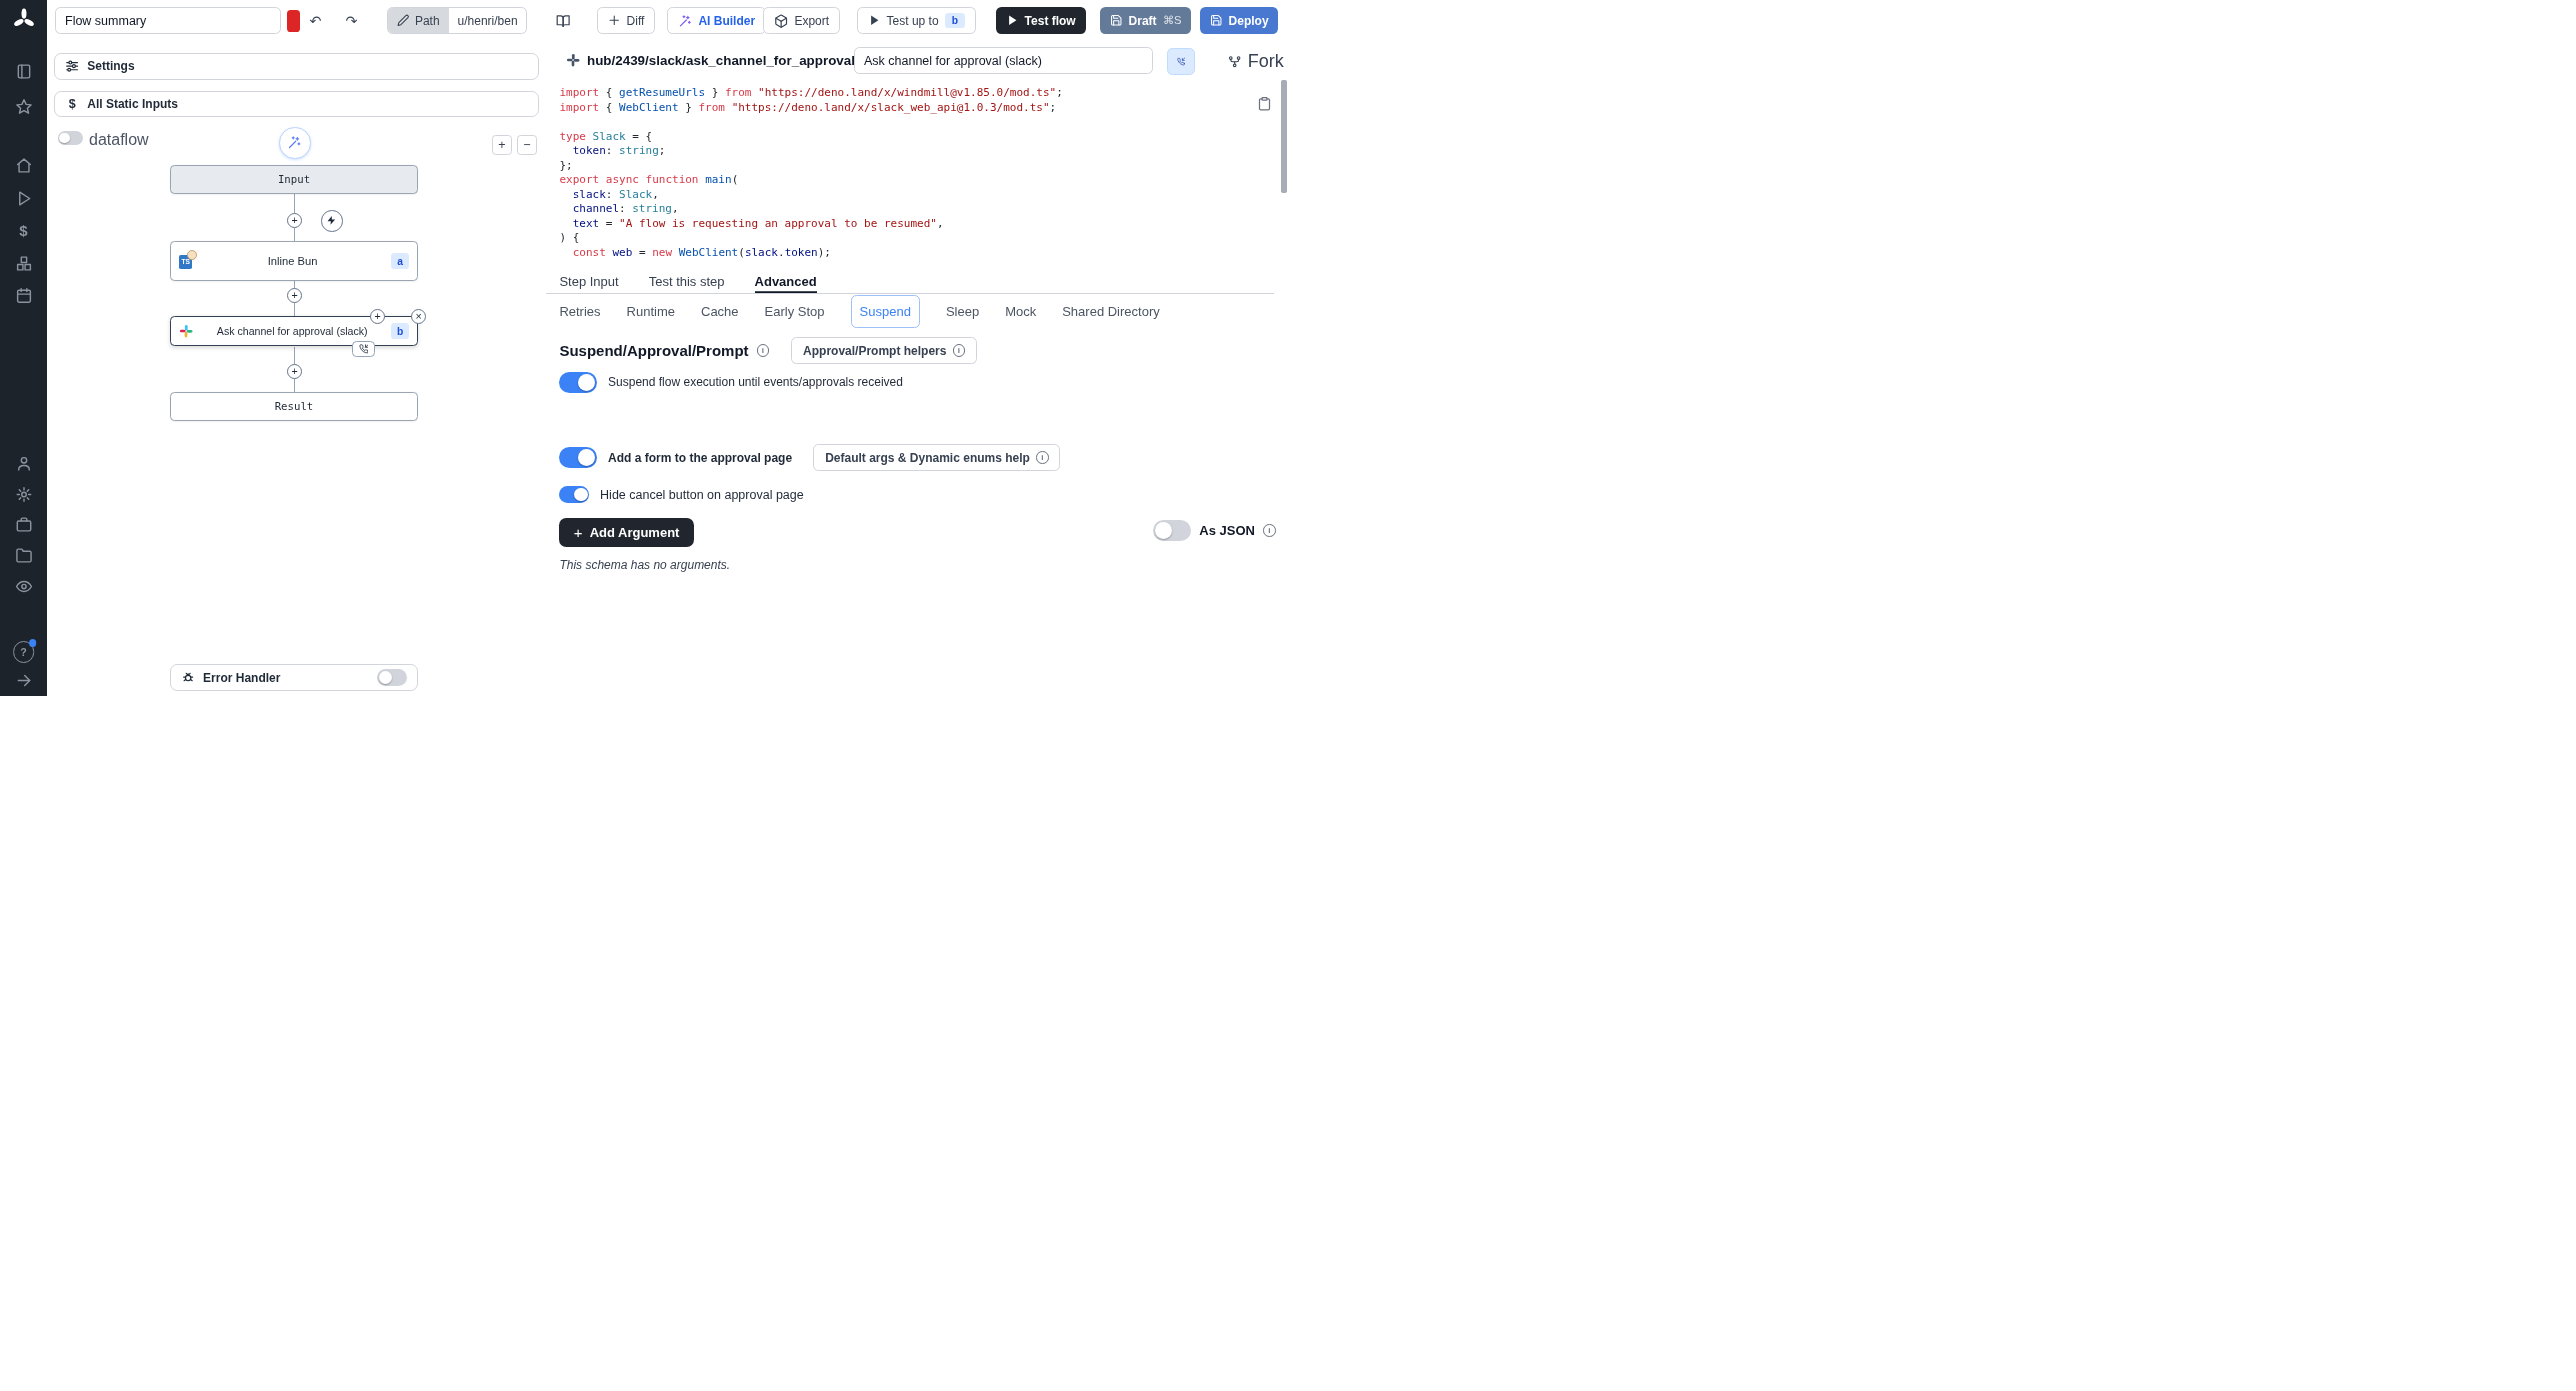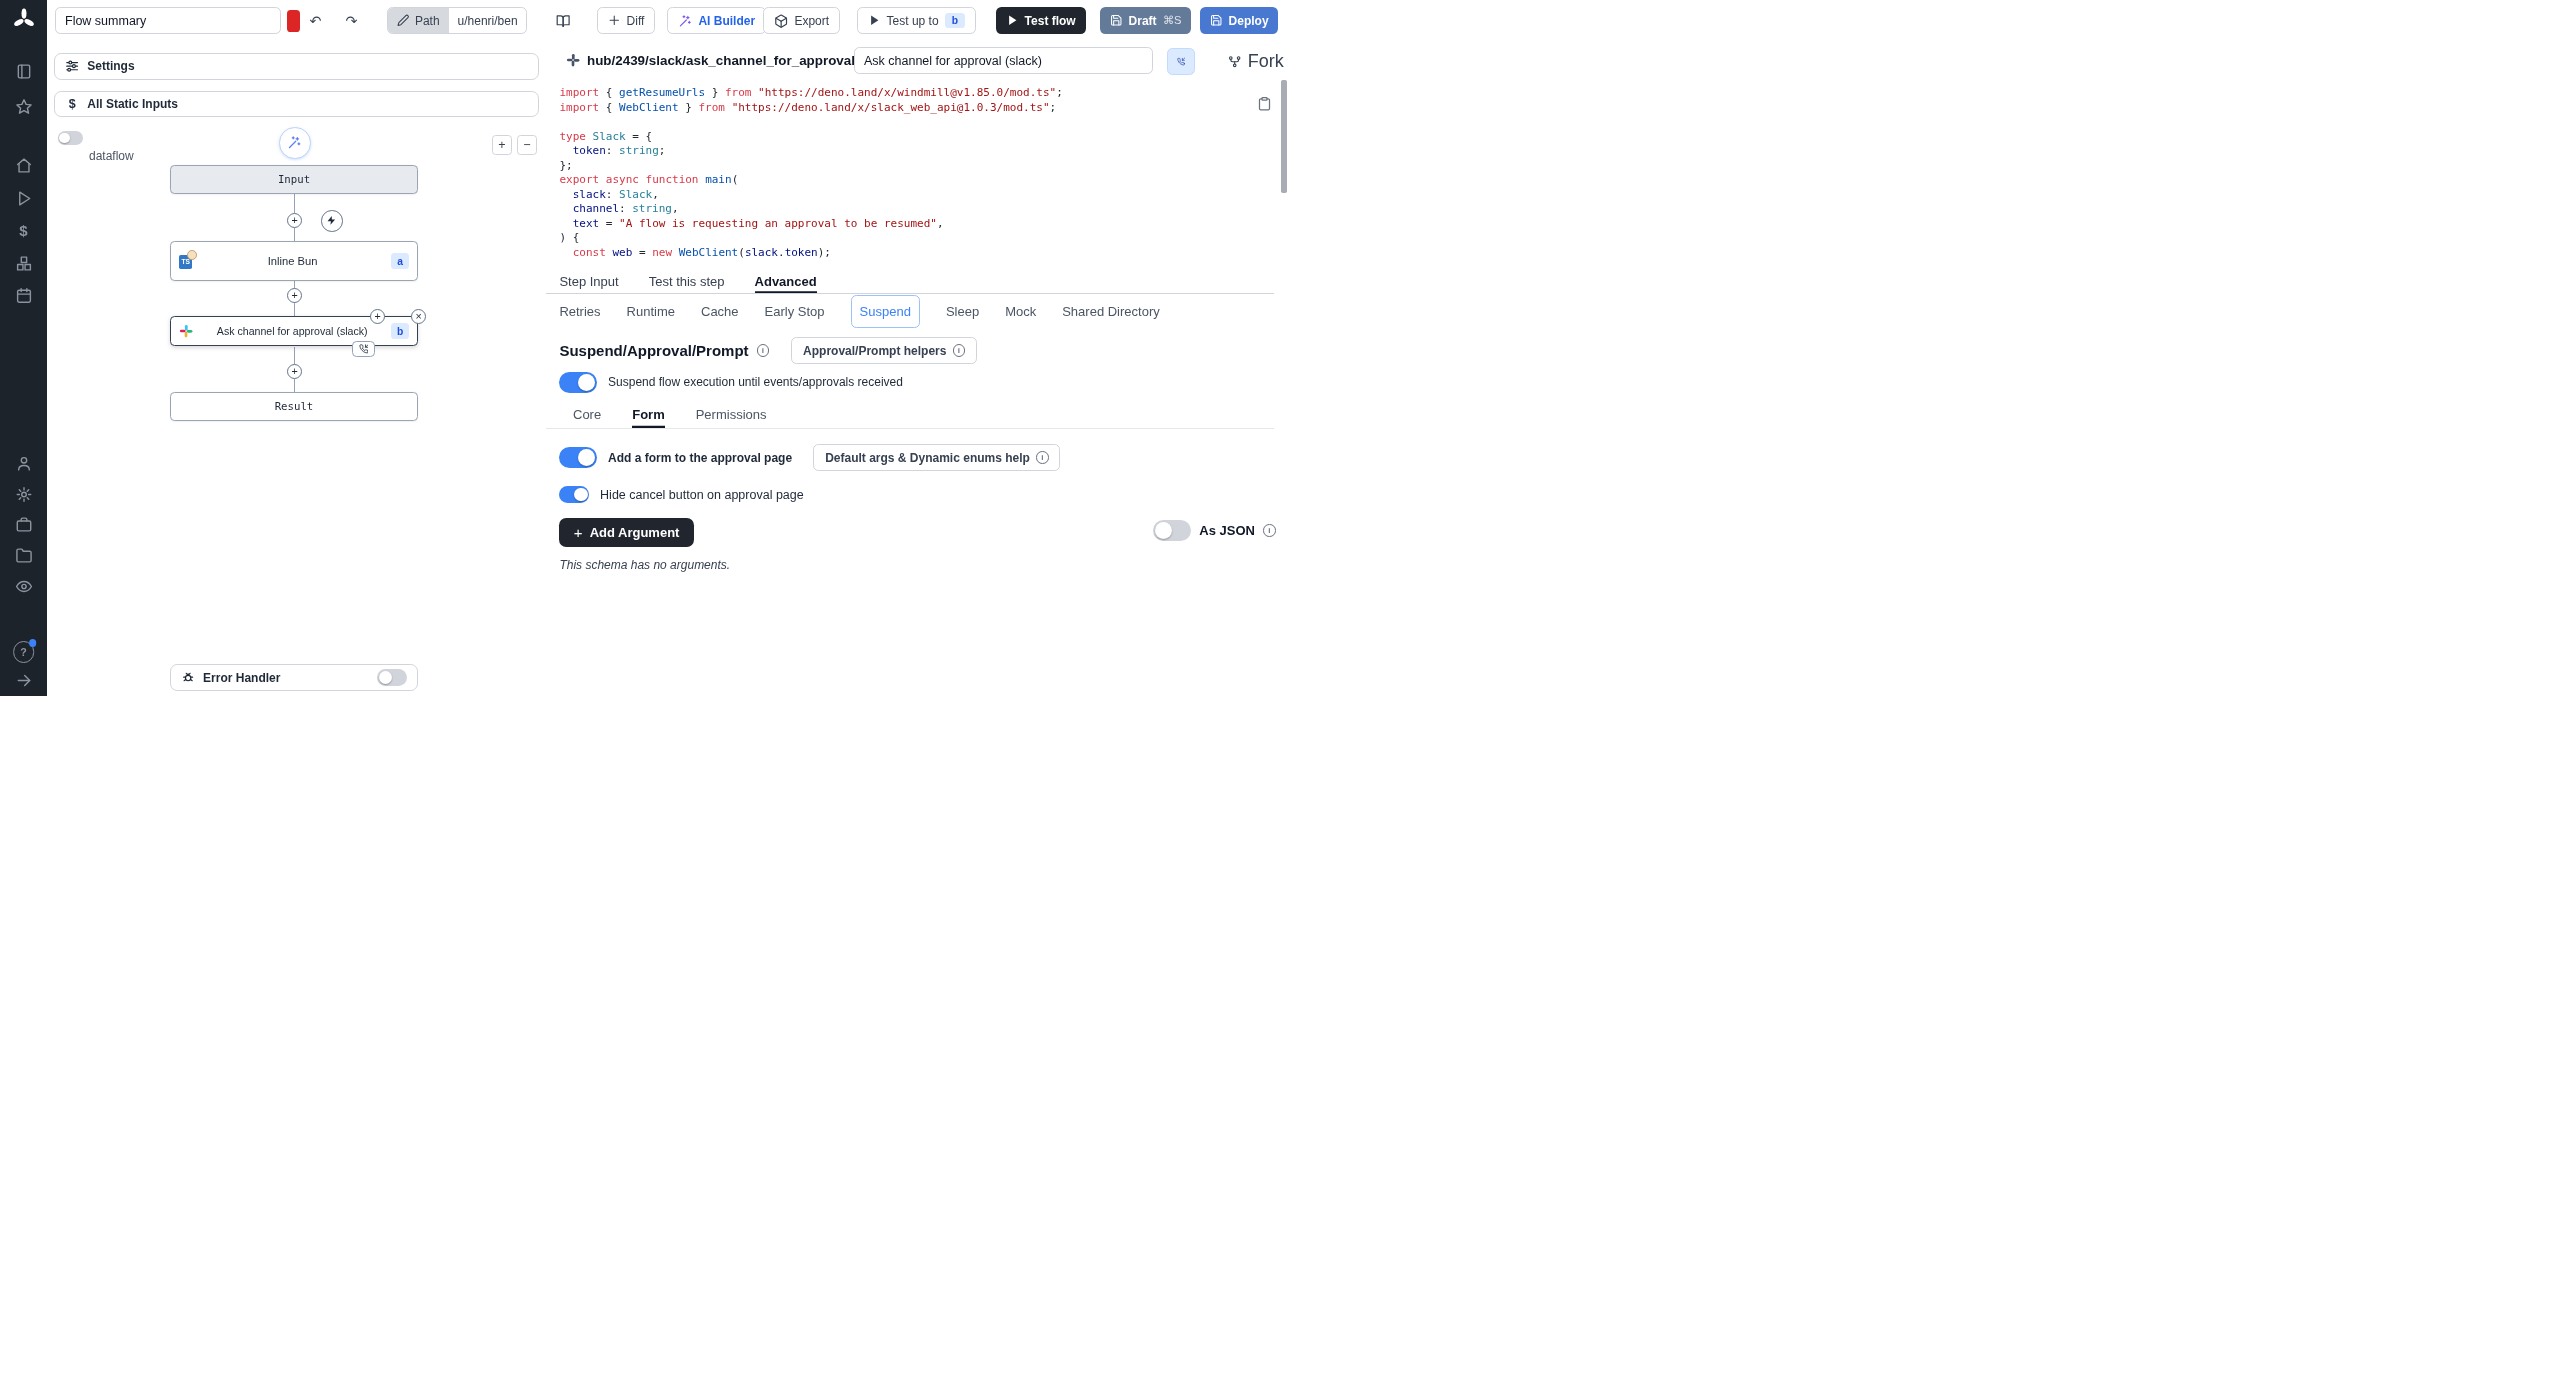--- a/index.html
+++ b/index.html
@@ -64,21 +64,21 @@
   .circbtn{position:absolute;box-sizing:border-box;border:0.9px solid #64748b;border-radius:50%;background:#fff;display:flex;align-items:center;justify-content:center;color:#1f2937;}
   .wandbtn{position:absolute;width:29.5px;height:29.5px;border:1.3px solid #bcd3fb;border-radius:50%;background:#fff;display:flex;align-items:center;justify-content:center;box-shadow:0 0.9px 2.7px rgba(59,130,246,.25);}
   .zoombtn{position:absolute;width:19.7px;height:19.7px;box-sizing:border-box;border:0.9px solid #d1d5db;border-radius:3.6px;background:#fff;
     display:flex;align-items:center;justify-content:center;font-size:12.5px;color:#374151;line-height:1;}
   .tsicon{position:relative;width:15px;height:15px;flex:none;}
   .tssq{position:absolute;left:0;bottom:0;width:13.4px;height:13.4px;background:#3178c6;border-radius:1.8px;color:#fff;
     font-size:6.7px;font-weight:700;display:flex;align-items:center;justify-content:center;}
   .bunball{position:absolute;right:-2.7px;top:-3.6px;width:9.8px;height:9.8px;border-radius:50%;background:#f6e0c2;border:0.9px solid #caa06c;box-sizing:border-box;}
   .phonechip{position:absolute;width:23px;height:16px;box-sizing:border-box;border:0.9px solid #94a3b8;border-radius:4.5px;background:#fff;
     display:flex;align-items:center;justify-content:center;color:#1f2937;}
-  .dflabel{position:absolute;font-size:12px;color:#4b5563;margin-top:18px;}
+  .dflabel{position:absolute;font-size:16px;color:#4b5563;}
 
   
   .rightpanel{position:absolute;left:546px;top:41px;right:0;bottom:0;background:#fff;}
   .crumb{position:absolute;font-size:13.4px;font-weight:600;color:#111827;white-space:nowrap;}
   .hbtn{position:absolute;box-sizing:border-box;height:27px;border-radius:5.4px;display:flex;align-items:center;gap:6.3px;padding:0 9px;font-size:18px;color:#374151;}
   .phonebtn{background:#dbeafe;border:0.9px solid #bfdbfe;color:#1e40af;justify-content:center;}
   .code{position:absolute;left:0;top:45px;right:27px;padding-left:13.4px;font-family:"DejaVu Sans Mono",monospace;font-size:11px;line-height:14.5px;white-space:pre;}
   .tk-kw{color:#d73a49;} .tk-str{color:#a31515;} .tk-id{color:#0550ae;} .tk-ty{color:#267f99;} .tk-pl{color:#24292f;} .tk-vr{color:#001080;}
   .cpbtn{position:absolute;width:15px;height:15px;color:#6b7280;}
   .tabs1{position:absolute;left:0;right:14.3px;top:228px;height:24px;border-bottom:0.9px solid #d1d5db;display:flex;gap:30px;padding-left:13.4px;font-size:13px;color:#374151;}
@@ -492,25 +492,20 @@
         <span>Approval/Prompt helpers</span>
         <span class="info-i">i</span>
       </span>
     </div>
 
     <div class="togglerow" style="left:13.4px;top:331px">
       <span class="toggle on"></span>
       <span class="tlabel">Suspend flow execution until events/approvals received</span>
     </div>
 
-    <div class="subtabs">
-      <span class="t">Core</span>
-      <span class="t sel">Form</span>
-      <span class="t">Permissions</span>
-    </div>
 
     <div class="togglerow" style="left:13.4px;top:403px">
       <span class="toggle on"></span>
       <span class="tlabel bold">Add a form to the approval page</span>
       <span class="obtn" style="margin-left:10.7px">
         <span>Default args &amp; Dynamic enums help</span>
         <span class="info-i">i</span>
       </span>
     </div>
 

